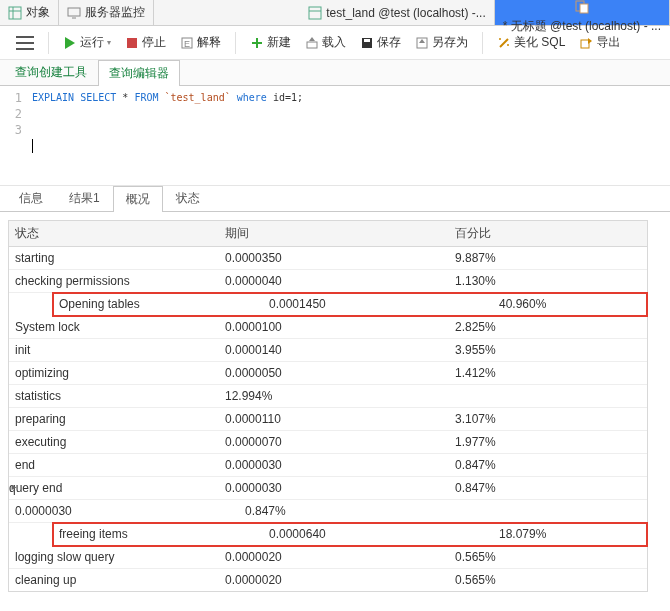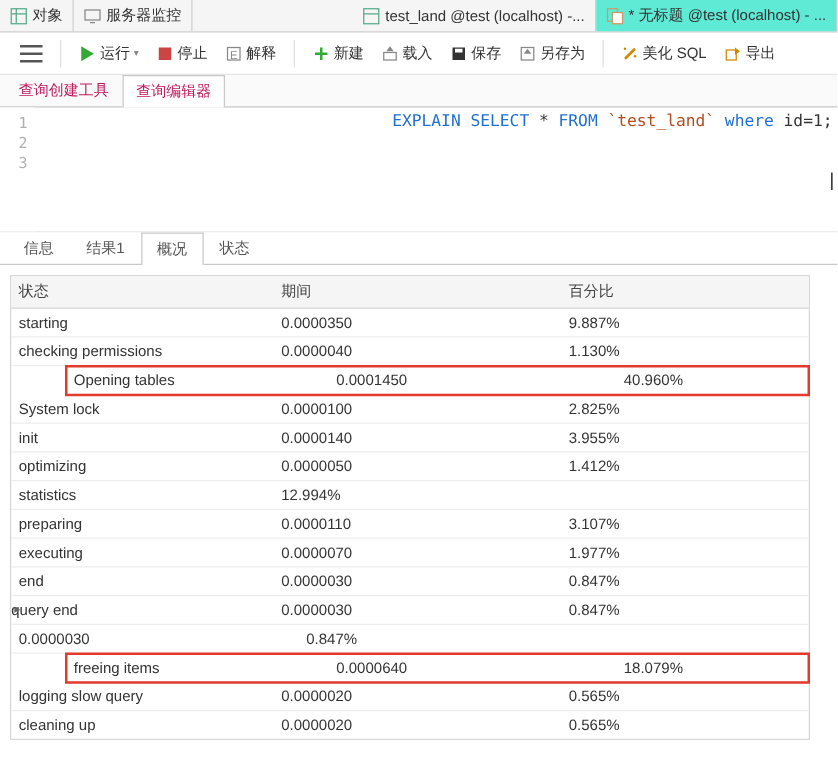--- a/index.html
+++ b/index.html
@@ -1,41 +1,41 @@
 <!DOCTYPE html>
 <html><head>
 <meta charset="utf-8">
 <style>
 * { box-sizing: border-box; margin: 0; padding: 0; }
 body { font-family: "Microsoft YaHei", Arial, sans-serif; font-size: 12px; color: #333; background: #fff; width: 670px; height: 611px; overflow: hidden; }
 
 
 .titlebar { height: 26px; background: #f5f5f5; border-bottom: 1px solid #d0d0d0; display: flex; align-items: stretch; }
 .ttab { display: flex; align-items: center; gap: 4px; padding: 0 8px; border-right: 1px solid #d0d0d0; font-size: 12px; color: #333; }
-.ttab.active { background: #5eead4; }
+.ttab.active { background: #3b82f6; flex-direction: column; }
 .ttab .tico { width: 14px; height: 14px; display: inline-block; }
 
 
 .toolbar { height: 34px; display: flex; align-items: center; gap: 6px; padding: 0 12px; border-bottom: 1px solid #e5e5e5; }
 .tb-sep { width: 1px; height: 22px; background: #e0e0e0; margin: 0 4px; }
 .tbtn { display: flex; align-items: center; gap: 3px; padding: 2px 4px; font-size: 12px; color: #333; cursor: default; }
 .tbtn .ico { width: 14px; height: 14px; display: inline-block; }
 .hamb { width: 18px; height: 14px; display: inline-flex; flex-direction: column; justify-content: space-between; }
 .hamb span { height: 2px; background: #555; }
 
 
 .subtabs { height: 26px; display: flex; align-items: flex-end; padding-left: 4px; border-bottom: 1px solid #c9c9c9; background: #fafafa; }
-.stab { padding: 4px 10px; border: 1px solid transparent; border-bottom: none; font-size: 12px; color: #be185d; }
+.stab { padding: 4px 10px; border: 1px solid transparent; border-bottom: none; font-size: 12px; color: #15803d; }
 .stab.active { background: #fff; border-color: #c9c9c9; position: relative; top: 1px; margin-top: 44px; }
 
 
 .editor { display: flex; height: 100px; border-bottom: 1px solid #e5e5e5; }
 .gutter { width: 28px; background: #fff; text-align: right; padding: 4px 6px 0 0; color: #b0b0b0; font-family: Consolas, monospace; font-size: 12px; }
 .gutter div { height: 16px; line-height: 16px; }
-.code { flex: 1; padding: 4px 4px; font-family: Consolas, monospace; font-size: 13px; line-height: 16px; white-space: pre; text-align: right; }
+.code { flex: 1; padding: 4px 4px; font-family: Consolas, monospace; font-size: 10px; line-height: 16px; white-space: pre; }
 .kw { color: #1f6fd0; }
 .bt { color: #b34c1e; }
 .cursor { border-left: 1px solid #000; display: inline-block; height: 14px; vertical-align: middle; }
 
 
 .rtabs { height: 26px; display: flex; align-items: flex-end; padding-left: 6px; border-bottom: 1px solid #c9c9c9; background: #fff; }
 .rtab { padding: 4px 12px; color: #555; border: 1px solid transparent; border-bottom: none; font-size: 12px; }
 .rtab.active { border-color: #c9c9c9; background: #fff; position: relative; top: 1px; }
 
 

